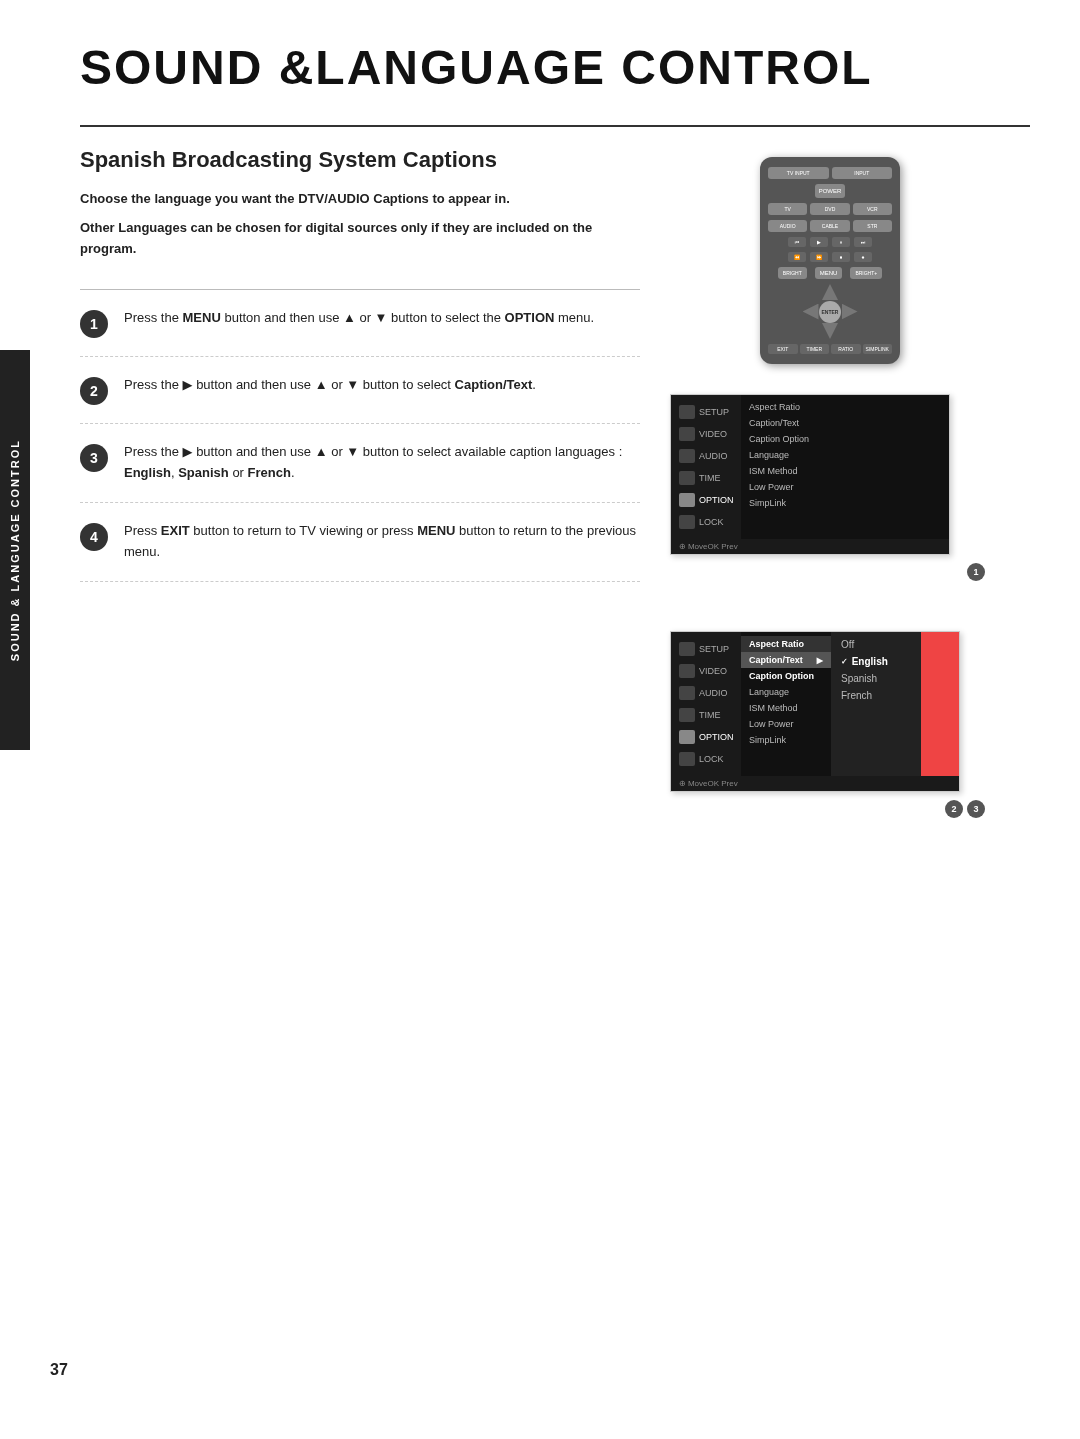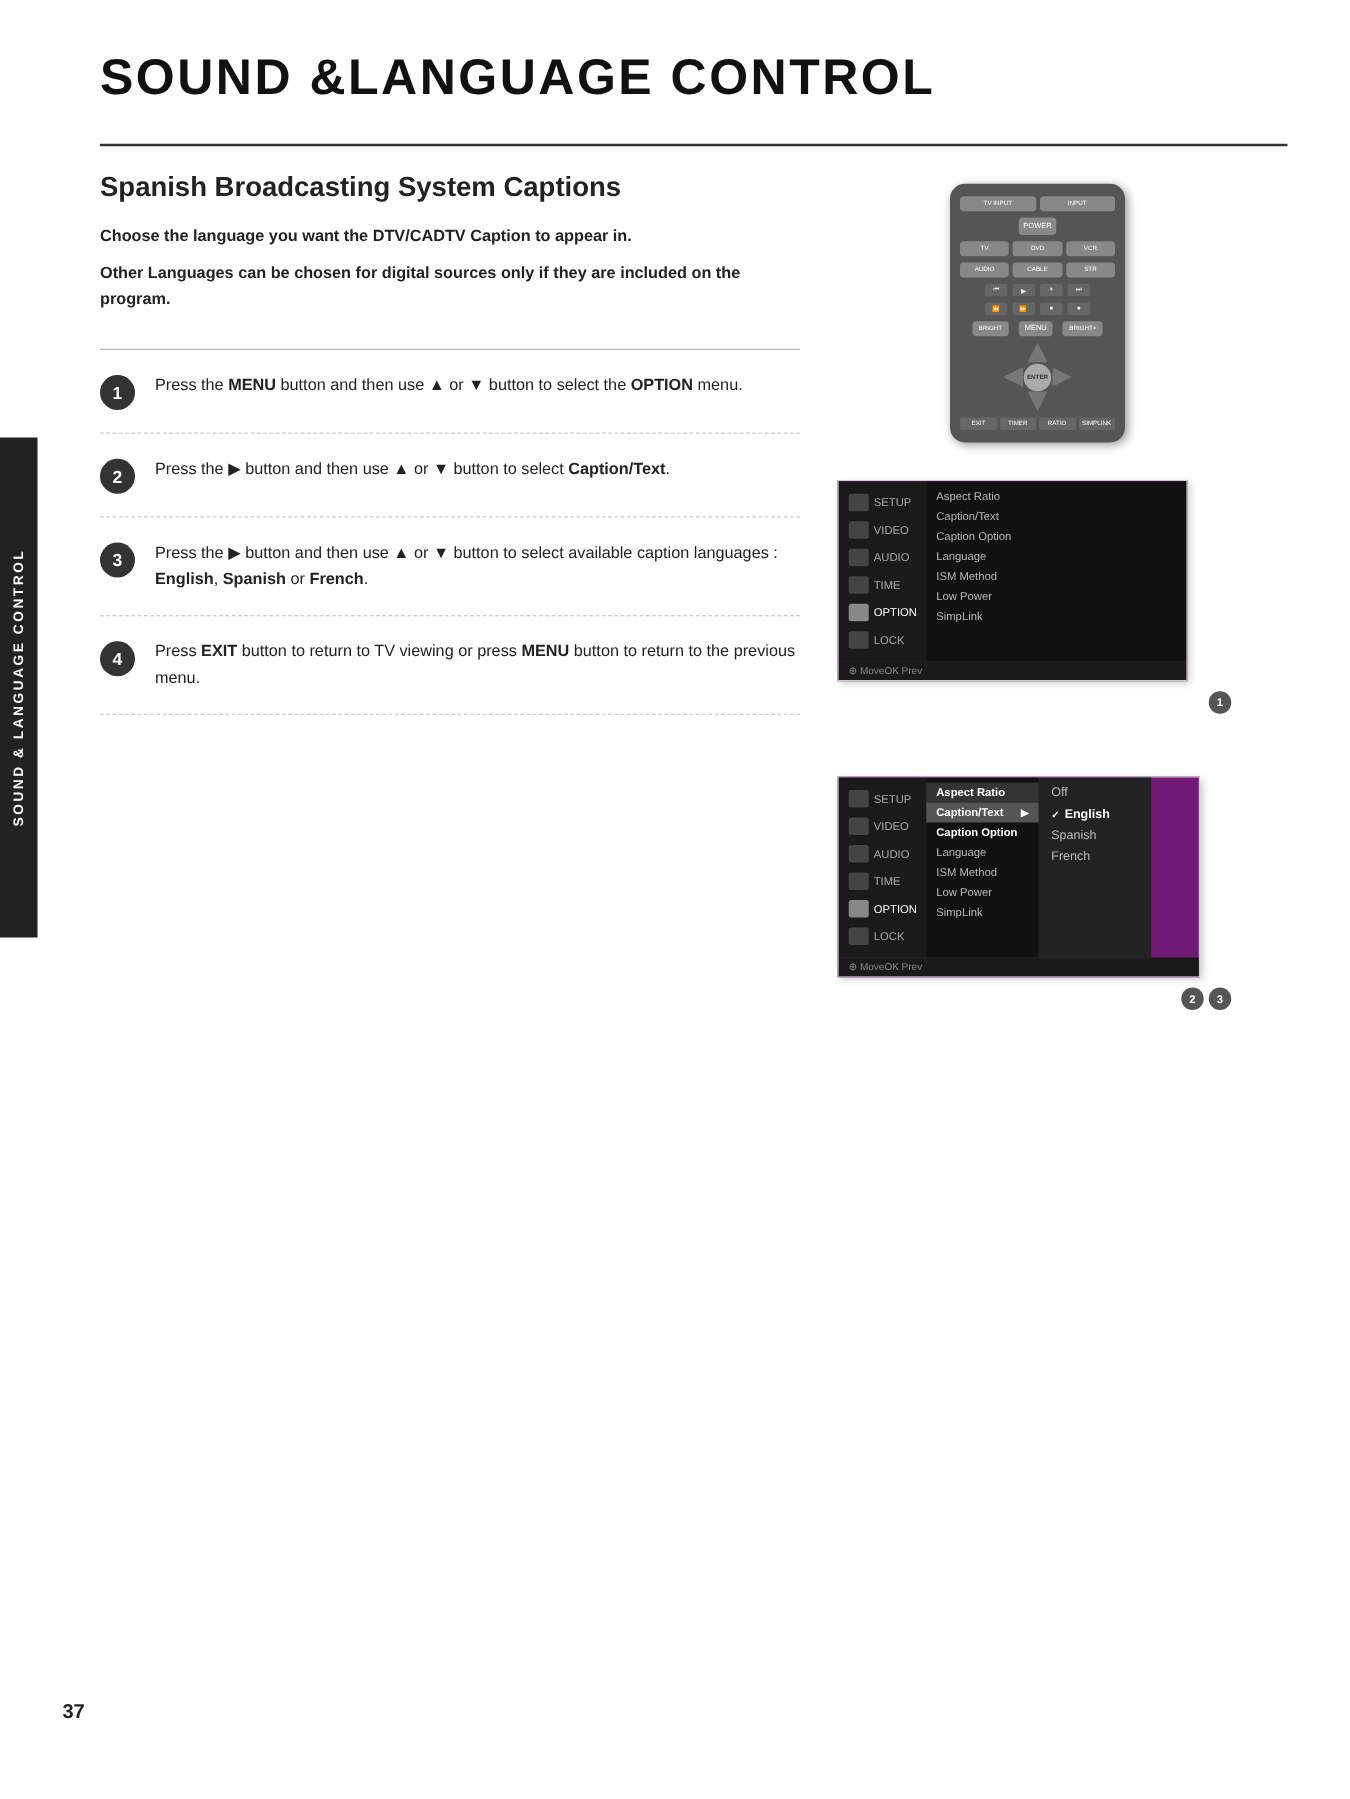--- a/index.html
+++ b/index.html
@@ -34,21 +34,21 @@
       text-transform: uppercase;
     }
 
     .main-content {
       margin-left: 40px;
       padding: 40px 50px 40px 40px;
     }
 
     
     .page-title {
-      font-size: 40px;
+      font-size: 48px;
       font-weight: bold;
       text-transform: uppercase;
       letter-spacing: 2px;
       margin-bottom: 30px;
       color: #111;
     }
 
     
     .two-col {
       display: flex;
@@ -286,21 +286,21 @@
       font-size: 6px;
       color: #fff;
       display: flex;
       align-items: center;
       justify-content: center;
       padding: 0 5px;
     }
 
     
     .menu-box {
-      background: #701a75;
+      background: #ef4444;
       border: 1px solid #ccc;
       font-size: 10px;
       width: 280px;
       box-shadow: 2px 2px 6px rgba(0,0,0,0.2);
       position: relative;
     }
 
     .menu-box-inner {
       display: flex;
     }
@@ -436,21 +436,21 @@
 
   <h1 class="page-title">SOUND &amp;LANGUAGE CONTROL</h1>
 
   <hr class="top-divider">
 
   <div class="two-col">
 
     <div class="left-col">
       <h2 class="section-title">Spanish Broadcasting System Captions</h2>
 
-      <p class="intro-text">Choose the language you want the DTV/CADTV Caption to appear in.</p>
+      <p class="intro-text">Choose the language you want the DTV/AUDIO Captions to appear in.</p>
       <p class="intro-text2">Other Languages can be chosen for digital sources only if they are included on the program.</p>
 
       <hr class="step-divider">
 
       <div class="step">
         <div class="step-number">1</div>
         <div class="step-text">
           Press the <b>MENU</b> button and then use ▲ or ▼ button to select the <b>OPTION</b> menu.
         </div>
       </div>

